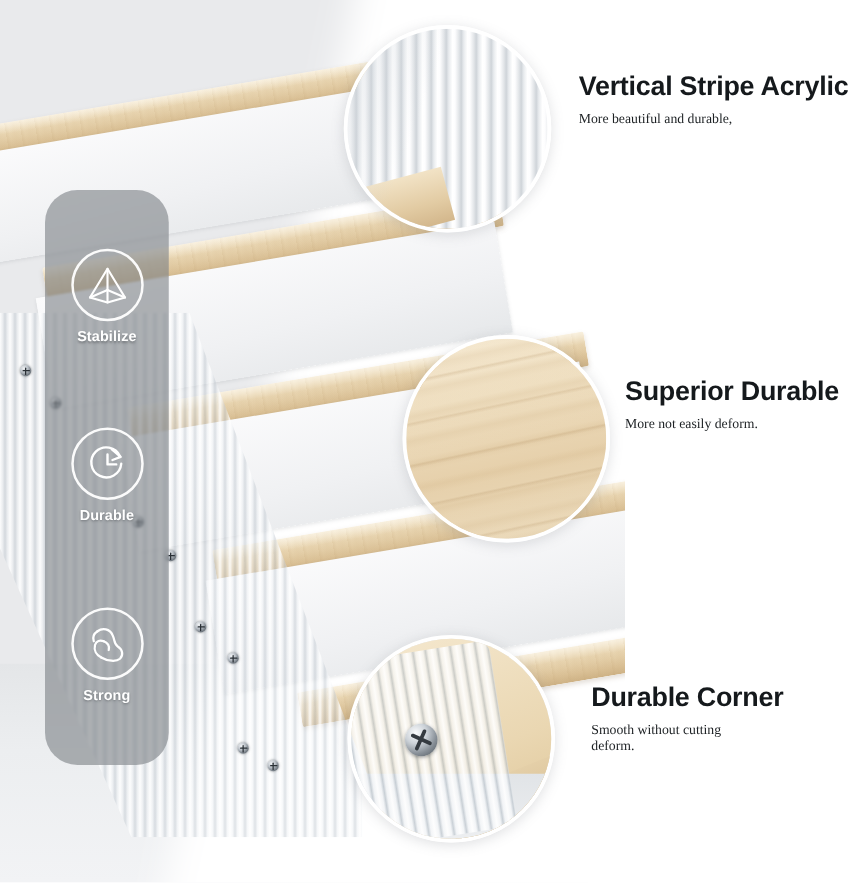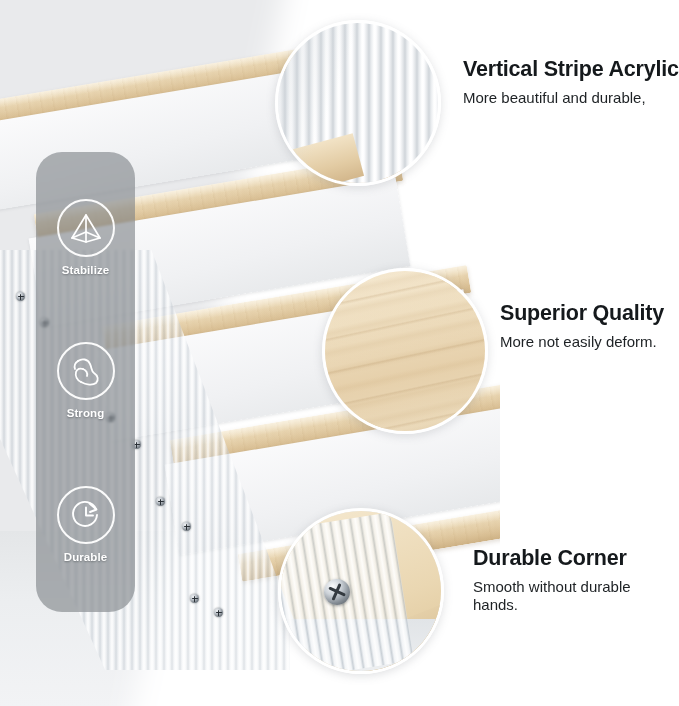--- a/index.html
+++ b/index.html
@@ -274,24 +274,25 @@
   .ct-title {
     font-size: 21.5px;
     font-weight: 700;
     color: #15191c;
     letter-spacing: -.2px;
     line-height: 1.16;
     white-space: nowrap;
   }
   .ct-sub {
     margin-top: 7px;
-    font-size: 15px;
+    font-size: 11px;
     font-weight: 400;
     color: #1d2124;
     line-height: 1.22;
+    font-family: Liberation Serif, serif;
   }
 </style>
 </head>
 <body>
 
 <div id="stage">
 
   <div class="bg-white"></div>
   <div class="bg-gray"></div>
   <div class="bg-floor"></div>
@@ -335,86 +336,86 @@
         <span>
           <svg width="34" height="32" viewBox="0 0 34 32" fill="none" stroke="#ffffff" stroke-width="1.7" stroke-linejoin="round" stroke-linecap="round">
             <path d="M17 3 L31 26 L17 30 L3 26 Z"></path>
             <path d="M17 3 L17 30"></path>
             <path d="M17 20 L31 26"></path>
             <path d="M17 20 L3 26"></path>
           </svg>
         </span>
       </div>
       <div class="badge-label">Stabilize</div>
+    </div>
+
+    <div class="badge">
+      <div class="badge-ring">
+        <span>
+          <svg width="34" height="34" viewBox="0 0 34 34" fill="none" stroke="#ffffff" stroke-width="1.9" stroke-linejoin="round" stroke-linecap="round">
+            <path d="M27 11 A12 12 0 1 0 28 17"></path>
+            <path d="M20.5 5.5 L27.5 11.5 L21 14"></path>
+            <path d="M17 9.5 L17 17.5 L24 17.5"></path>
+          </svg>
+        </span>
+      </div>
+      <div class="badge-label">Durable</div>
     </div>
 
     <div class="badge">
       <div class="badge-ring">
         <span>
           <svg width="34" height="32" viewBox="0 0 34 32" fill="none" stroke="#ffffff" stroke-width="1.8" stroke-linejoin="round" stroke-linecap="round">
             <path d="M9 6 C13 3, 19 4, 21 9 C23 13, 22 16, 25 18
                      C29 20.5, 30 25, 27 28 C24 30.5, 17 30, 12 27"></path>
             <path d="M12 27 C8 25, 6 21, 7 17 C8 13.5, 11 13, 14 14"></path>
             <path d="M14 14 C17 15, 19 18, 18 21"></path>
             <path d="M9 6 C6 8, 5 11, 6 14"></path>
           </svg>
         </span>
       </div>
       <div class="badge-label">Strong</div>
     </div>
-
-    <div class="badge">
-      <div class="badge-ring">
-        <span>
-          <svg width="34" height="34" viewBox="0 0 34 34" fill="none" stroke="#ffffff" stroke-width="1.9" stroke-linejoin="round" stroke-linecap="round">
-            <path d="M27 11 A12 12 0 1 0 28 17"></path>
-            <path d="M20.5 5.5 L27.5 11.5 L21 14"></path>
-            <path d="M17 9.5 L17 17.5 L24 17.5"></path>
-          </svg>
-        </span>
-      </div>
-      <div class="badge-label">Durable</div>
-    </div>
   </div>
 
   <div class="callout-circle" style="left:275px; top:20px; width:166px; height:166px;">
     <div class="cc-fill fill-stripes">
       <div class="stripes-wood"></div>
     </div>
   </div>
 
   <div class="text-block" style="left:463px; top:57px; width:216px;">
     <div class="ct-title">Vertical Stripe Acrylic</div>
     <div class="ct-sub">
       <span>More beautiful and durable,</span><br>
     </div>
   </div>
 
   <div class="callout-circle" style="left:322px; top:268px; width:166px; height:166px;">
     <div class="cc-fill fill-wood"></div>
   </div>
 
   <div class="text-block" style="left:500px; top:301px; width:180px;">
-    <div class="ct-title">Superior Quality</div>
+    <div class="ct-title">Superior Durable</div>
     <div class="ct-sub">
       <span>More not easily deform.</span>
     </div>
   </div>
 
   <div class="callout-circle" style="left:278px; top:508px; width:166px; height:166px;">
     <div class="cc-fill fill-corner">
       <div class="corner-wood"></div>
       <div class="corner-wood2"></div>
       <div class="corner-floor"></div>
       <div class="corner-acrylic"></div>
       <div class="corner-screw"></div>
     </div>
   </div>
 
   <div class="text-block" style="left:473px; top:546px; width:200px;">
     <div class="ct-title">Durable Corner</div>
     <div class="ct-sub">
-      <span>Smooth without durable</span><br>
-      <span>hands.</span>
+      <span>Smooth without cutting</span><br>
+      <span>deform.</span>
     </div>
   </div>
 
 </div>
 
 </body></html>

